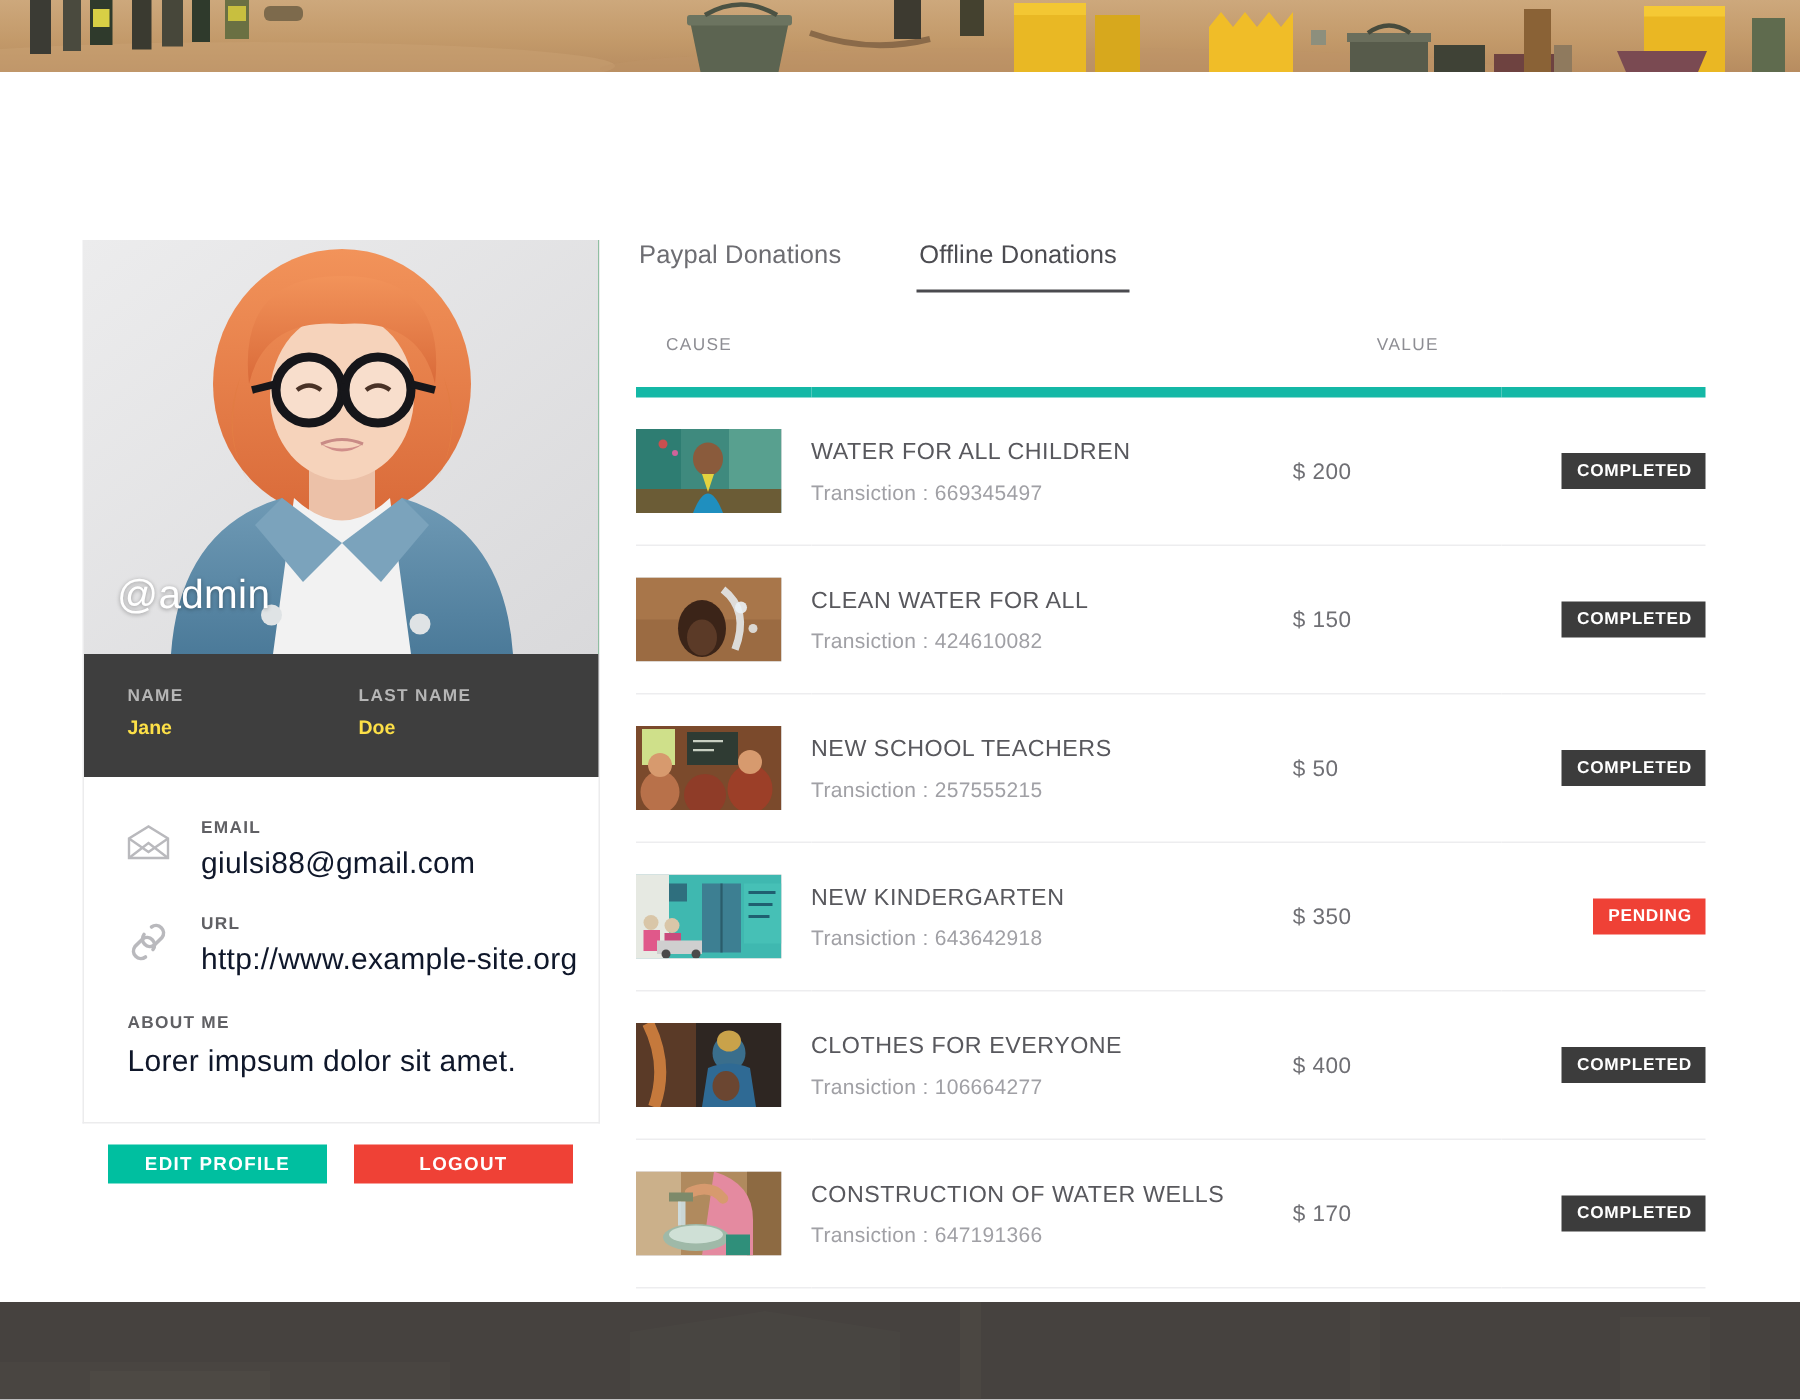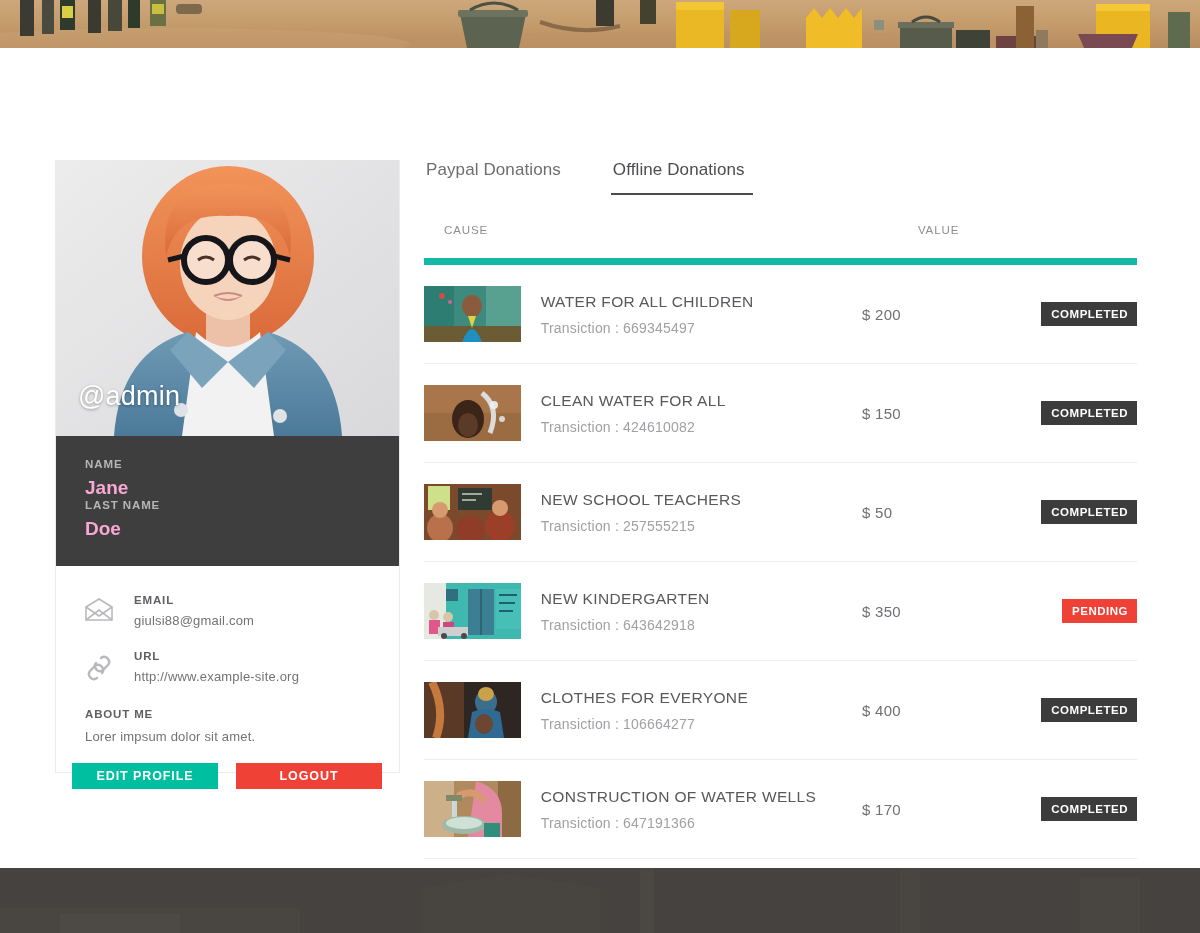--- a/index.html
+++ b/index.html
@@ -41,39 +41,38 @@
   .handle {
     position: absolute; left: 22px; bottom: 24px;
     color: #ffffff; font-size: 27px; letter-spacing: .2px;
     text-shadow: 0 1px 3px rgba(0,0,0,.35);
     font-weight: 400;
   }
   .namebar {
     background: #3e3e3e; color: #fff;
     padding: 22px 0 26px 0;
     display: flex;
-    flex-direction: column;
   }
   .namebar .col { padding-left: 29px; }
   .namebar .col:first-child { width: 154px; }
   .nb-label {
     font-size: 11.5px; letter-spacing: .9px; font-weight: 700;
     color: #b6b6b6; margin-bottom: 7px;
   }
-  .nb-value { font-size: 19px; font-weight: 700; color: #f9a8d4; }
+  .nb-value { font-size: 13px; font-weight: 700; color: #fde047; }
 
   .info-block { padding: 28px 0 22px 0; }
   .info-row { display: flex; align-items: flex-start; padding: 0 0 22px 28px; }
   .info-icon { width: 50px; flex: none; padding-top: 4px; color: #b9b9bd; }
   .info-icon svg { display: block; }
   .info-label {
     font-size: 11.5px; letter-spacing: .85px; font-weight: 700;
     color: #606064; margin-bottom: 7px;
   }
-  .info-value { font-size: 13px; color: #737373; letter-spacing: .2px; }
+  .info-value { font-size: 20px; color: #0f172a; letter-spacing: .2px; }
   .about { padding: 2px 28px 6px 29px; }
   .about .info-label { margin-bottom: 9px; }
 
   
   .actions { position: absolute; left: 72px; top: 763px; display: flex; gap: 18px; }
   .btn {
     border: none; color: #fff; font-size: 12.5px; font-weight: 700;
     letter-spacing: .9px; cursor: pointer; height: 26px;
     font-family: "Liberation Sans", sans-serif;
   }

